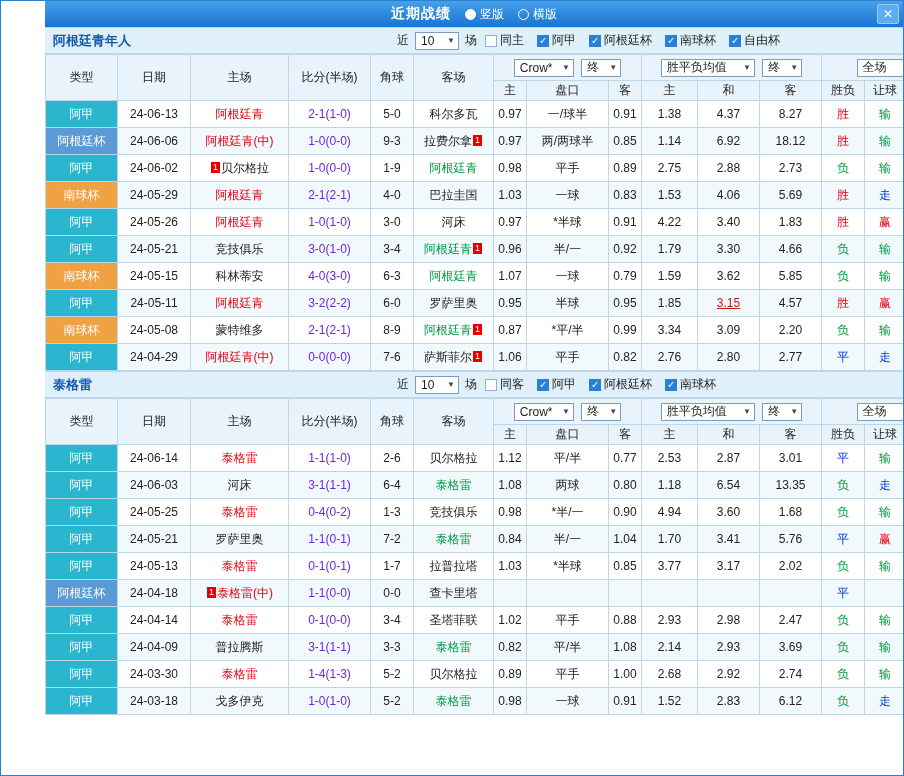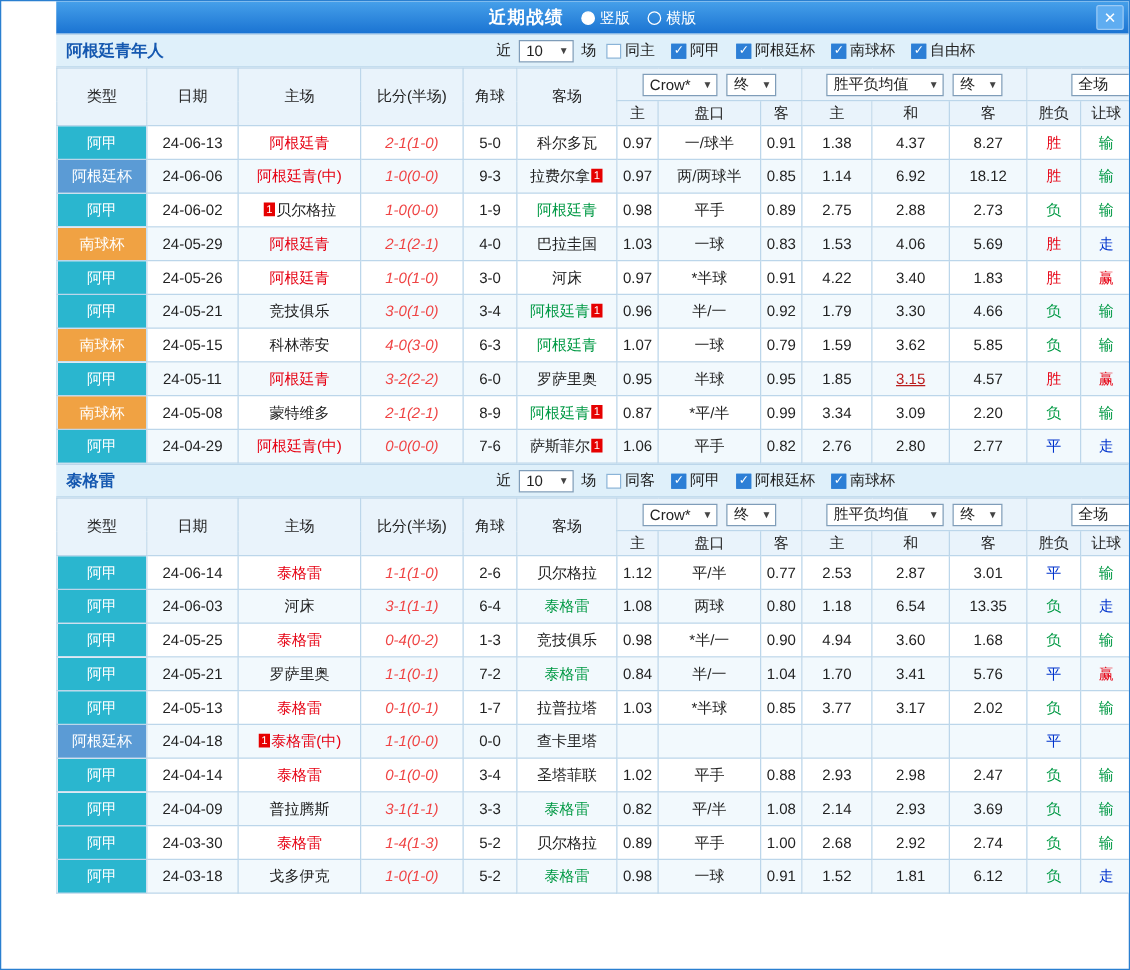--- a/index.html
+++ b/index.html
@@ -82,21 +82,21 @@
     border: 1px solid #bcd6ea; text-align: center; padding: 0;
     overflow: hidden; white-space: nowrap;
   }
   .grid thead th { background: #e9f3fb; font-weight: normal; color: #222; }
   .grid thead tr.filters th { height: 26px; }
   .grid thead tr.subhead th { height: 20px; }
   .grid tbody td { height: 27px; background: #fff; }
   .grid tbody tr:nth-child(even) td { background: #f2f9fd; }
   td.lg { color: #fff; }
   td.score, .c-b { color: #0033cc; }
-  td.score { color: #ef4444; font-style: italic; }
+  td.score { color: #6d28d9; }
   .t-red  { color: #e60012; }
   .t-green{ color: #009944; }
   .t-blk  { color: #222; }
   .c-r { color: #e60012; }
   .c-g { color: #009944; }
   .hl  { color: #b91c1c; text-decoration: underline; }
   .badge1 {
     display: inline-block; background: #e60000; color: #fff;
     font-size: 9px; line-height: 11px; padding: 0 2px; margin: 0 1px;
     vertical-align: 2px;
@@ -662,21 +662,21 @@
             <td class="lg" style="background: rgb(42, 182, 207);">阿甲</td>
             <td>24-03-18</td>
             <td><span class="t-blk">戈多伊克</span></td>
             <td class="score">1-0(1-0)</td>
             <td>5-2</td>
             <td><span class="t-green">泰格雷</span></td>
             <td>0.98</td>
             <td>一球</td>
             <td>0.91</td>
             <td>1.52</td>
-            <td>1.81</td>
+            <td>2.83</td>
             <td>6.12</td>
             <td class="c-g">负</td>
             <td class="c-b">走</td>
             <td class="c-g">小</td>
           </tr>
         </tbody>
     </table>
   </div>
 
 </div>

